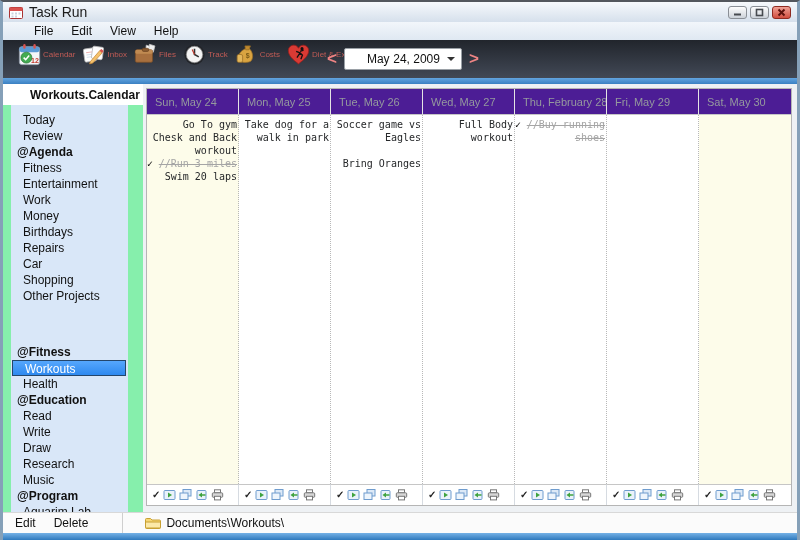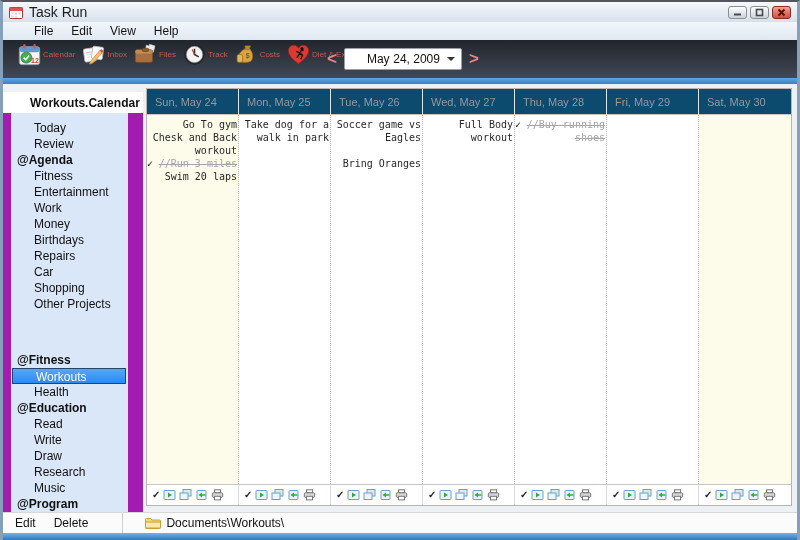--- a/index.html
+++ b/index.html
@@ -29,24 +29,24 @@
   .tool-label { font-size:8px; color:#c05b55; margin-top:0px; white-space:nowrap; }
   .date-nav { position:absolute; left:320px; top:8px; display:flex; align-items:center; }
   .nav-arrow { color:#ee8484; font-size:17px; font-weight:bold; line-height:20px; padding:0 4px; font-family:"Liberation Sans",sans-serif; }
   .date-box { width:118px; height:22px; background:#fff; border:1px solid #9aa0a6; border-radius:2px; display:flex; align-items:center; font-size:12px; color:#111; margin:0 3px; }
   .date-month { margin-left:22px; }
   .date-dayyear { margin-left:auto; }
   .date-caret { width:0; height:0; border-left:4px solid transparent; border-right:4px solid transparent; border-top:4px solid #333; margin:0 6px 0 7px; }
   
   .app-body { flex:1; position:relative; background:#eef1f4; overflow:hidden; }
   
-  .sidebar { position:absolute; left:0; top:8px; bottom:21px; width:168px; background:#a21caf; }
+  .sidebar { position:absolute; left:0; top:0; bottom:21px; width:168px; background:#86efac; }
   .sidebar-header { height:21px; font-size:12px; font-weight:bold; color:#111; padding:4px 0 0 27px; background:#fff; }
   .sidebar-list { position:absolute; left:8px; top:21px; bottom:0; width:117px; background:#d9e7f8; overflow:hidden; padding-top:7px; }
-  .s-item { font-size:12px; color:#111; height:16px; line-height:16px; padding-left:23px; white-space:nowrap; }
+  .s-item { font-size:12px; color:#111; height:16px; line-height:16px; padding-left:12px; white-space:nowrap; }
   .s-item.cat { font-weight:bold; padding-left:6px; }
   .s-item.sel { background:linear-gradient(#56a7fd,#2e89ef); color:#fff; border:1px solid #24466b; margin-left:1px; margin-right:2px; }
   .s-gap { margin-top:40px !important; }
   
   .sscroll { position:absolute; right:-13px; top:21px; bottom:0; width:13px; background:#f1f2f4; border-left:1px solid #dcdee1; }
   .sarrow { position:absolute; left:0; width:13px; height:14px; background:linear-gradient(#fafbfc,#dfe2e6); border:1px solid #c6cad0; display:flex; align-items:center; justify-content:center; }
   .sarrow.up { top:0; } .sarrow.down { bottom:0; }
   .tri-up { width:0;height:0;border-left:3px solid transparent;border-right:3px solid transparent;border-bottom:4px solid #4a4d52; }
   .tri-down { width:0;height:0;border-left:3px solid transparent;border-right:3px solid transparent;border-top:4px solid #4a4d52; }
   .sthumb { position:absolute; left:0; top:95px; width:13px; height:42px; background:linear-gradient(#fdfdfd,#d9dce0); border:1px solid #b9bec5; border-radius:1px; display:flex; flex-direction:column; align-items:center; justify-content:center; gap:1px; }
@@ -54,21 +54,21 @@
   
   .bottom-bar { position:absolute; left:0; right:0; bottom:0; height:21px; background:#fbfbfb; border-top:1px solid #d8d8d8; display:flex; align-items:center; font-size:12px; color:#111; }
   .bb-action { padding:0 6px; margin-left:6px; }
   .bb-action:last-of-type { margin-left:2px; }
   .bb-div { width:1px; height:21px; background:#cfcfcf; margin-left:28px; }
   .bb-folder { width:16px; height:12px; margin:0 5px 0 22px; }
   
   .main { position:absolute; left:140px; top:0; right:0; bottom:21px; background:#eef1f4; }
   .calendar-panel { position:absolute; left:3px; top:4px; width:646px; height:418px; background:#fff; border:1px solid #b5b5b5; display:flex; }
   .day { flex:1 1 0; display:flex; flex-direction:column; min-width:0; }
-  .day-header { height:26px; background:#0c4a6e; border-bottom:1px solid #c6c6c6; border-right:1px solid #e4e4e4; font-size:11px; color:#95999e; padding:7px 0 0 8px; white-space:nowrap; overflow:hidden; }
+  .day-header { height:26px; background:#4c1d95; border-bottom:1px solid #c6c6c6; border-right:1px solid #e4e4e4; font-size:11px; color:#95999e; padding:7px 0 0 8px; white-space:nowrap; overflow:hidden; }
   .day:last-child .day-header { border-right:none; }
   .day-content { flex:1; background:#fff; border-right:1px dotted #b8b8b8; padding:3px 1px 0 5px; font-family:"DejaVu Sans Mono",monospace; font-size:10px; line-height:13px; color:#26282a; overflow:hidden;text-align:right; }
   .day:last-child .day-content { border-right:none; }
   .day.weekend .day-content { background:#fdfcea; }
   .task { position:relative; }
   .task .tick { position:absolute; left:-5px; top:0; color:#141414; font-size:10px; text-decoration:none; }
   .task.done .ttext { color:#a5a5a5; text-decoration:line-through; }
   .tgap { margin-top:13px; }
   .day-footer { height:21px; background:#fff; border-top:1px solid #c6c6c6; border-right:1px solid #d6dbe1; display:flex; align-items:center; gap:3px; padding-left:5px; flex:none; }
   .day:last-child .day-footer { border-right:none; }
@@ -346,21 +346,21 @@
                 <path d="M6.5 3.5L3 6l3.5 2.5z" fill="#3fa33f"></path>
               </svg>
   <svg viewBox="0 0 12 12">
                 <rect x="3" y="0.8" width="6" height="3" fill="#fff" stroke="#777"></rect>
                 <rect x="0.8" y="3.8" width="10.4" height="4.5" rx="1" fill="#d7d7d7" stroke="#777"></rect>
                 <rect x="3" y="7.3" width="6" height="3.6" fill="#fff" stroke="#777"></rect>
               </svg>
 </div>
           </div>
           <div class="day">
-            <div class="day-header">Thu, May 28</div>
+            <div class="day-header">Thu, February 28</div>
             <div class="day-content">
               <div class="task done"><span class="tick">✓</span><span class="ttext">//Buy running shoes</span></div>
             </div>
             <div class="day-footer">
   <span class="f-check">✓</span>
   <svg viewBox="0 0 12 12">
                 <rect x="0.5" y="1.5" width="11" height="9" rx="1" fill="#eaf2fb" stroke="#6f9cce"></rect>
                 <path d="M4.5 3.5l4 2.5-4 2.5z" fill="#3fa33f"></path>
               </svg>
   <svg viewBox="0 0 12 12">

